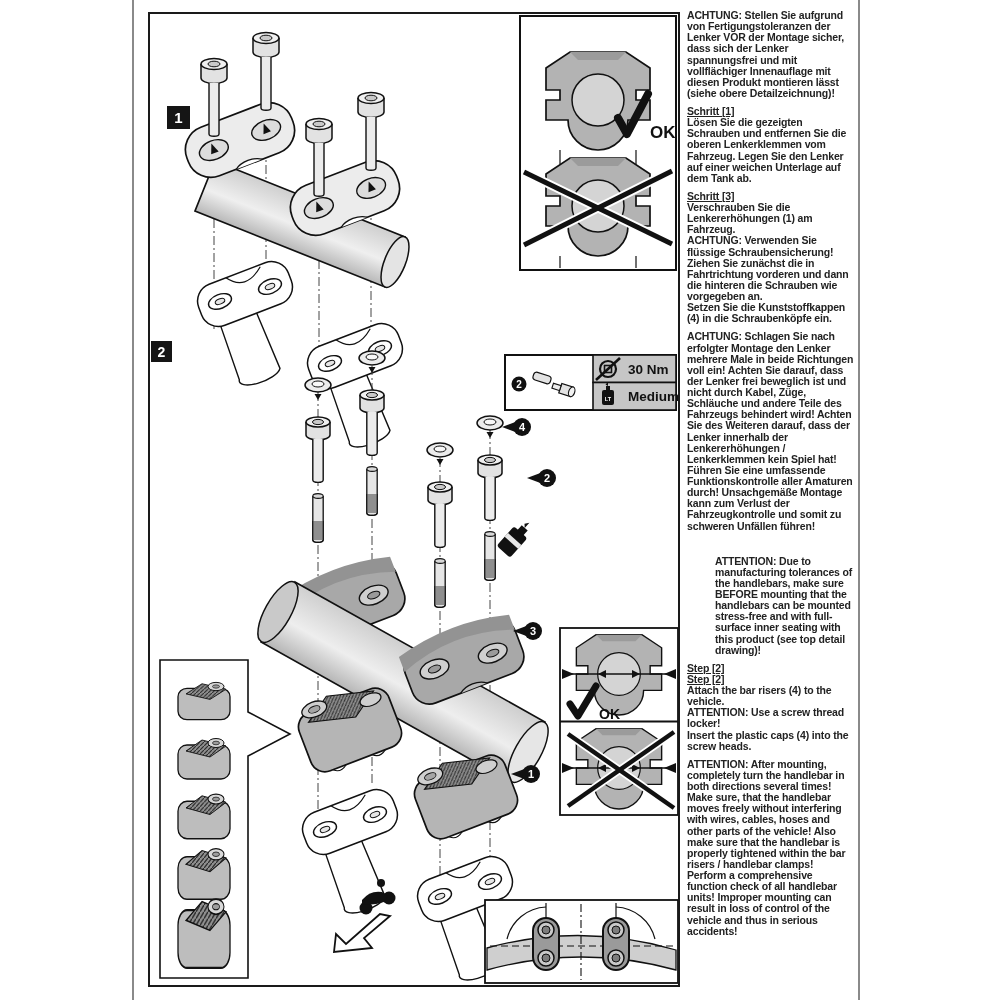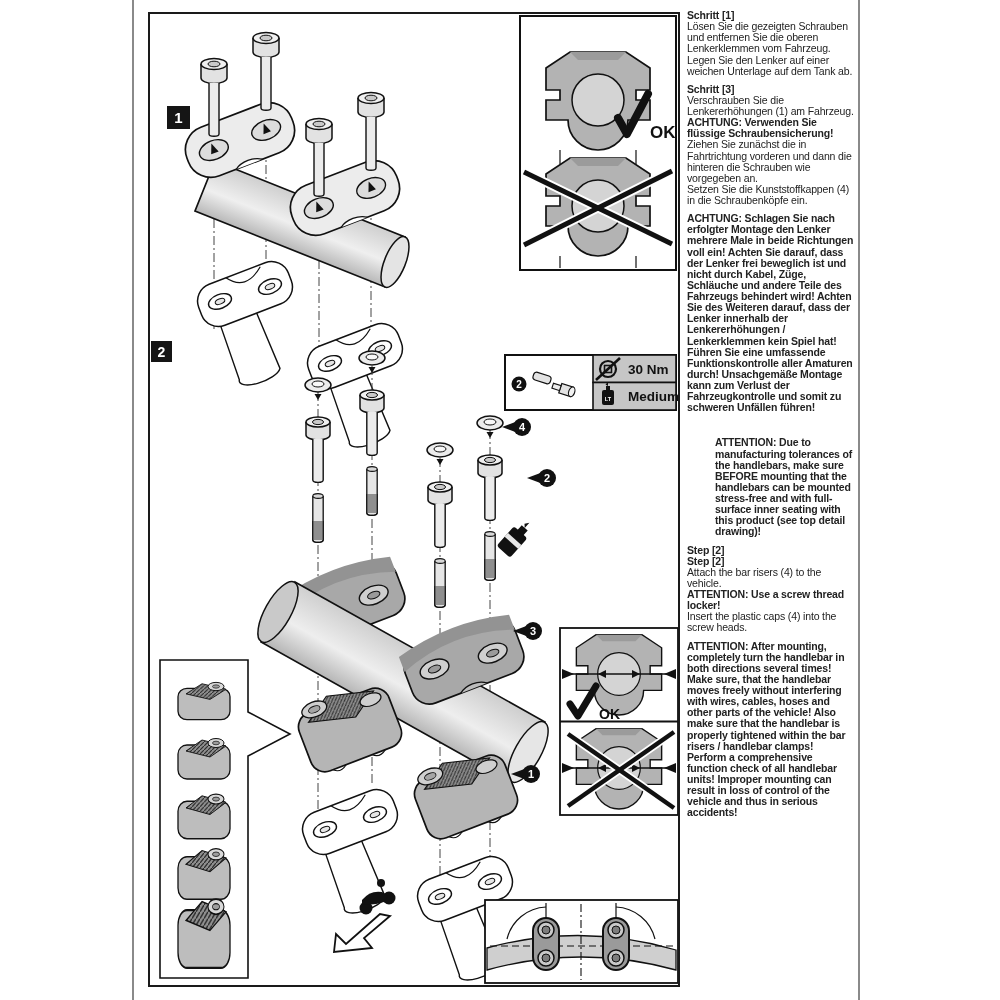--- a/index.html
+++ b/index.html
@@ -6,22 +6,22 @@
   .page{position:relative;width:1000px;height:1000px;background:#fff;overflow:hidden;
         font-family:"Liberation Sans",sans-serif;color:#1c1c1c;}
   .edge{position:absolute;top:0;bottom:0;width:2px;background:#8a8a8a;}
   .edge.left{left:132px;}
   .edge.right{left:858px;}
   .panel{position:absolute;left:148px;top:12px;width:532px;height:975px;
          border:2px solid #1a1a1a;box-sizing:border-box;background:#fff;}
   .panel svg{position:absolute;left:0;top:0;}
   .textcol{position:absolute;left:687px;top:10px;width:168px;
            font-size:10.5px;line-height:1.06;letter-spacing:-0.15px;color:#222;}
-  .textcol p{margin:0 0 7px 0;}
-  .textcol p.h{font-weight:bold;margin-bottom:0;}
+  .textcol p{margin:0 0 7px 0;font-weight:bold;}
+  .textcol p.h{font-weight:bold;margin-bottom:0;text-decoration:underline;}
   .textcol p.b{font-weight:bold;}
   .textcol p.m0{margin-bottom:0;}
   .textcol p.gap{margin-top:24px;margin-left:28px;}
 </style>
 </head>
 <body>
 
 <div class="page">
   <div class="edge left"></div>
   <div class="edge right"></div>
@@ -340,20 +340,21 @@
       <use href="#minir" transform="translate(54,748) scale(1,1)"></use>
       <use href="#minir" transform="translate(54,806) scale(1,1.1)"></use>
       <use href="#minir" transform="translate(54,864) scale(1,1.25)"></use>
       <use href="#minir" transform="translate(54,925) scale(1,1.7)"></use>
     </g>
   </svg>
   </div>
 
   <div class="textcol">
     <div>
+      <p class="b">ACHTUNG: Stellen Sie aufgrund von Fertigungstoleranzen der Lenker VOR der Montage sicher, dass sich der Lenker spannungsfrei und mit vollflächiger Innenauflage mit diesen Produkt montieren lässt (siehe obere Detailzeichnung)!</p>
       <p class="h">Schritt [1]</p>
       <p>Lösen Sie die gezeigten Schrauben und entfernen Sie die oberen Lenkerklemmen vom Fahrzeug. Legen Sie den Lenker auf einer weichen Unterlage auf dem Tank ab.</p>
       <p class="h">Schritt [3]</p>
       <p class="m0">Verschrauben Sie die Lenkererhöhungen (1) am Fahrzeug.</p>
       <p class="b m0">ACHTUNG: Verwenden Sie flüssige Schraubensicherung!</p>
       <p class="m0">Ziehen Sie zunächst die in Fahrtrichtung vorderen und dann die hinteren die Schrauben wie vorgegeben an.</p>
       <p>Setzen Sie die Kunststoffkappen (4) in die Schraubenköpfe ein.</p>
       <p class="b">ACHTUNG: Schlagen Sie nach erfolgter Montage den Lenker mehrere Male in beide Richtungen voll ein! Achten Sie darauf, dass der Lenker frei beweglich ist und nicht durch Kabel, Züge, Schläuche und andere Teile des Fahrzeugs behindert wird! Achten Sie des Weiteren darauf, dass der Lenker innerhalb der Lenkererhöhungen / Lenkerklemmen kein Spiel hat! Führen Sie eine umfassende Funktionskontrolle aller Amaturen durch! Unsachgemäße Montage kann zum Verlust der Fahrzeugkontrolle und somit zu schweren Unfällen führen!</p>
     </div>
     <div>

